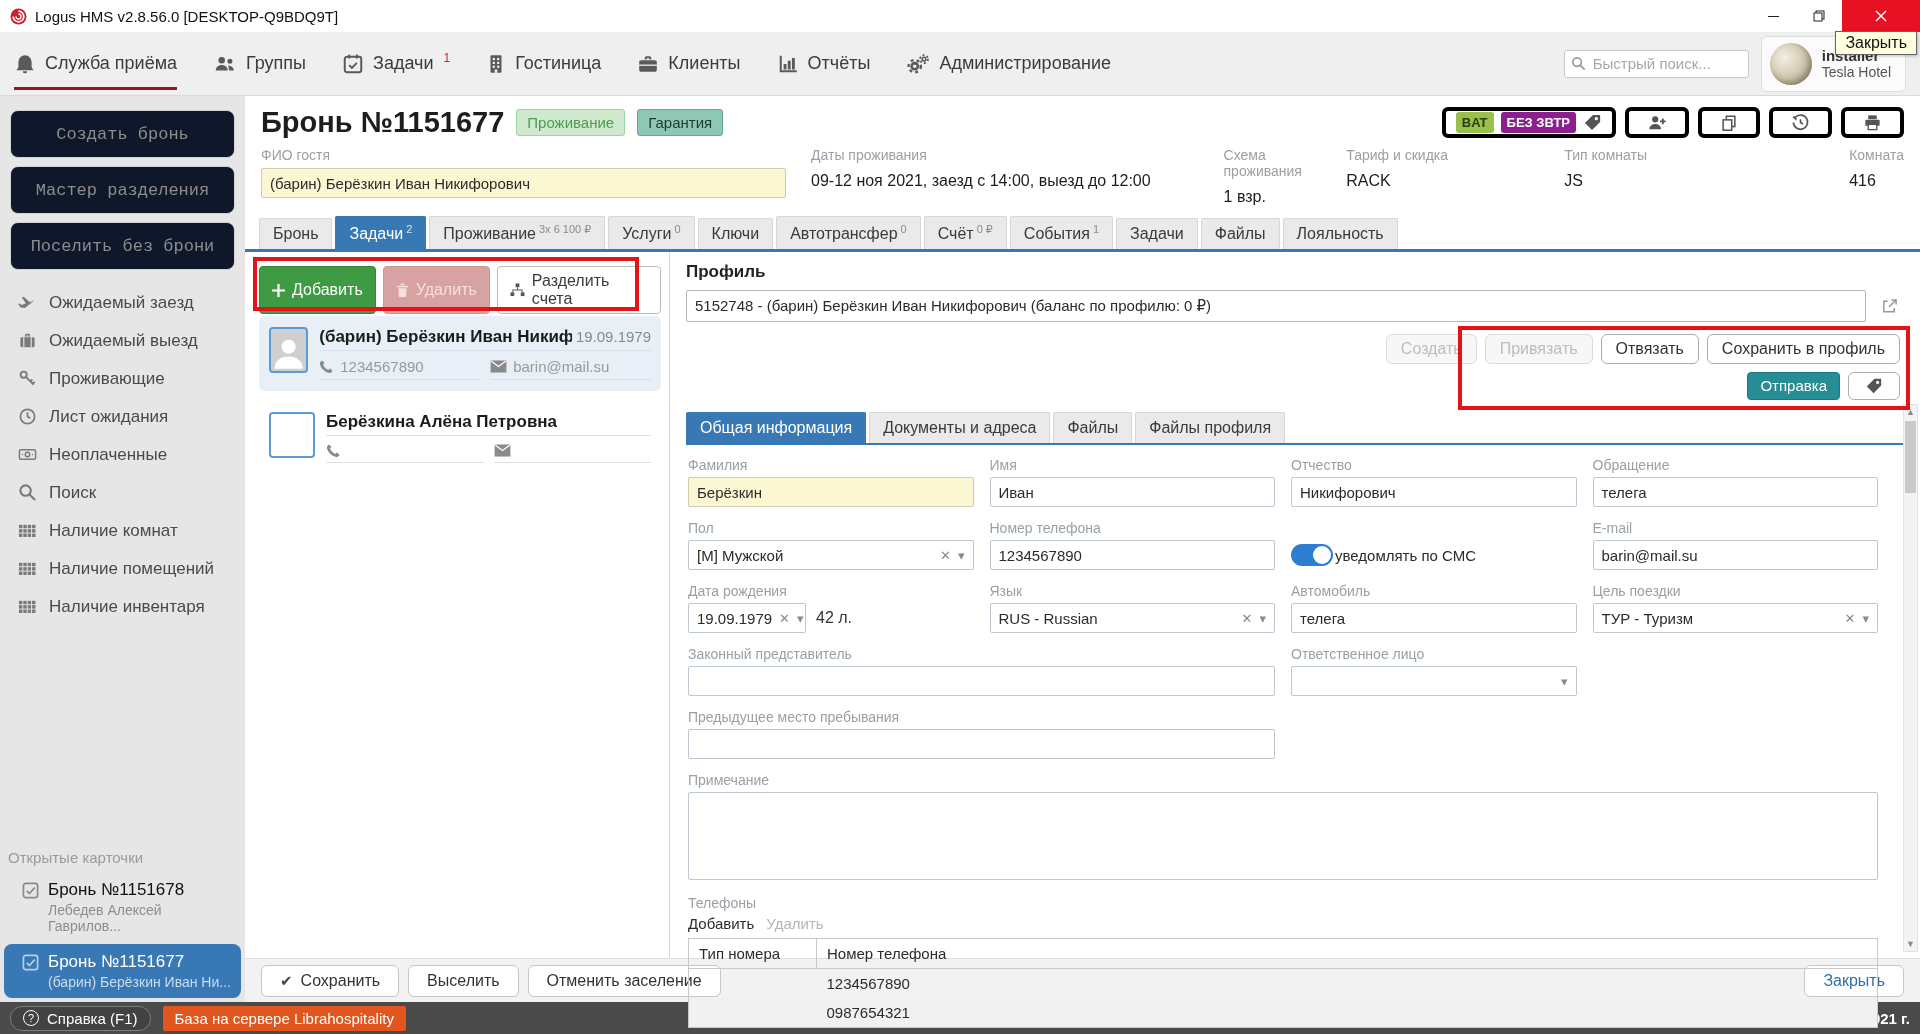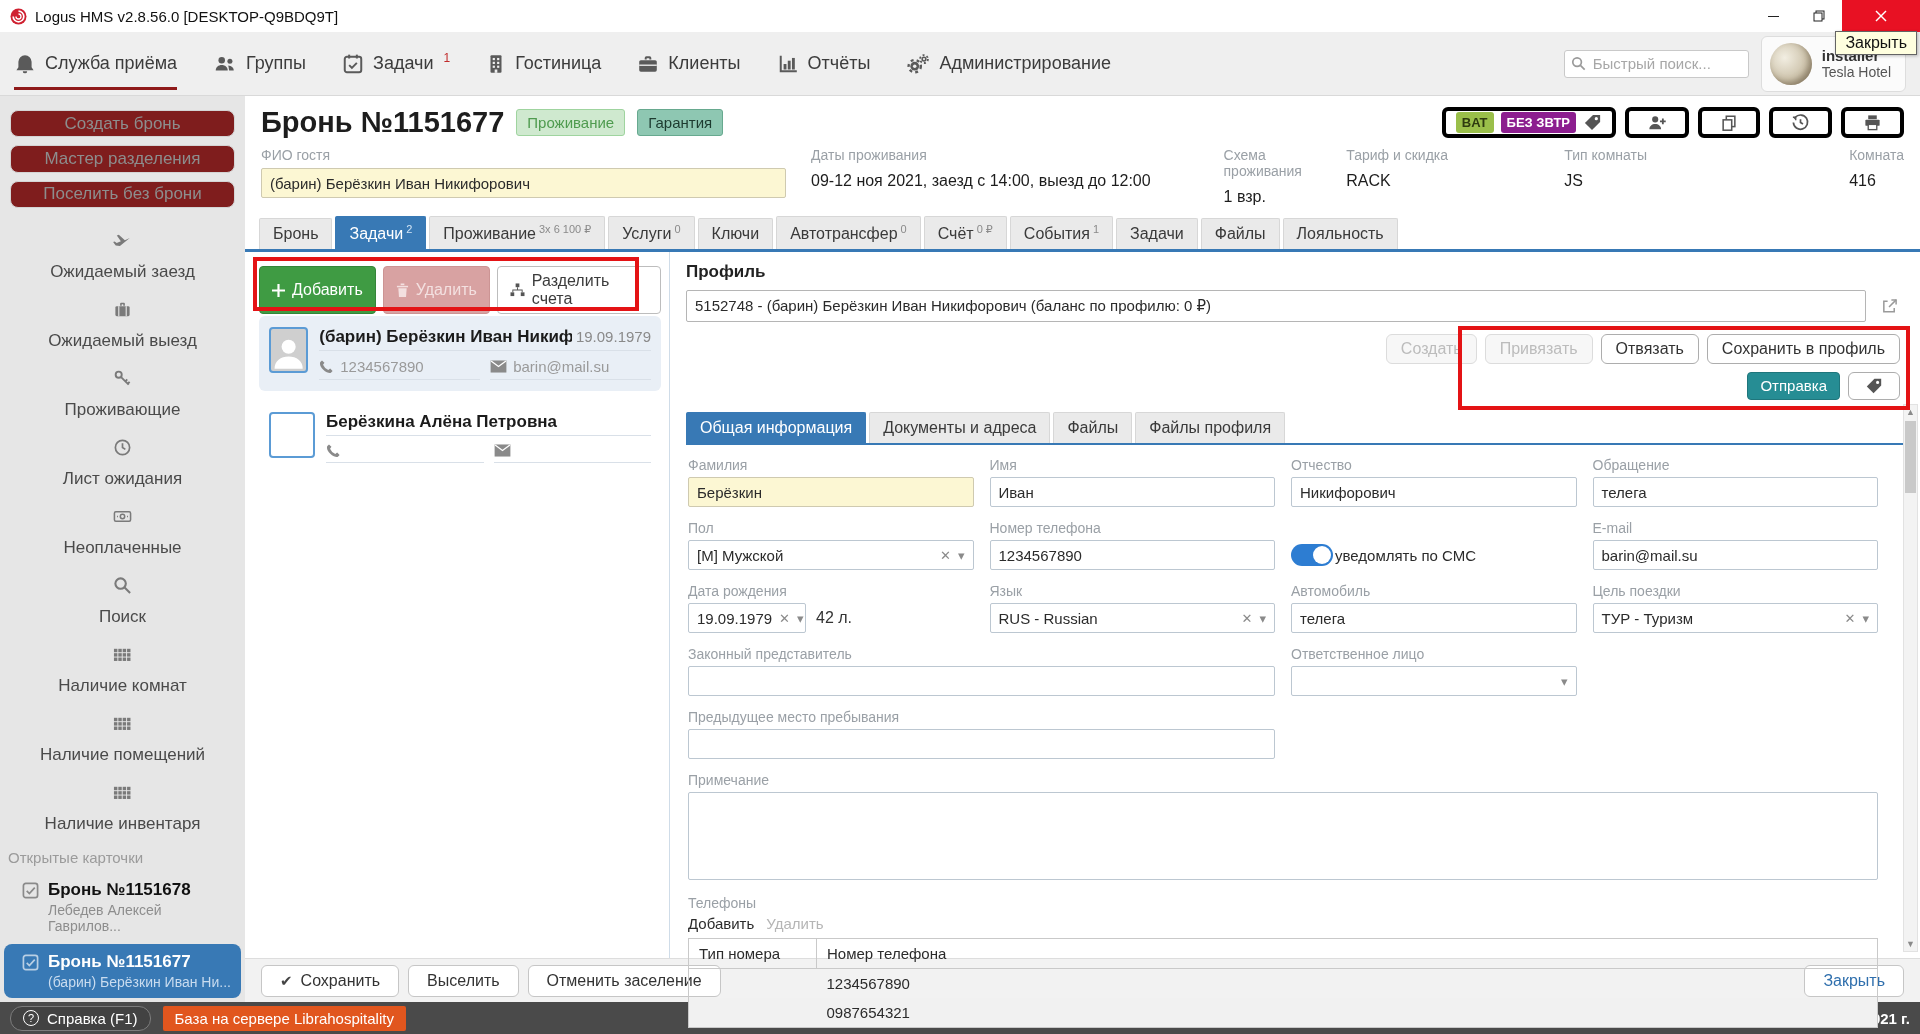--- a/index.html
+++ b/index.html
@@ -30,29 +30,29 @@
   .user-box { display:flex; align-items:center; gap:10px; background:#fbfbfb; border:1px solid #ddd; border-radius:6px; padding:5px 14px 5px 8px; height:56px; }
   .avatar { width:42px; height:42px; border-radius:50%; background:radial-gradient(circle at 35% 35%, #f2eee2, #cfc5ae 55%, #9d9078); box-shadow:inset -3px -3px 6px rgba(90,75,50,.45); }
   .user-name { font-size:15px; font-weight:bold; color:#333; }
   .user-hotel { font-size:14px; color:#555; }
 
   
   .body-row { display:flex; flex:1 1 auto; min-height:0; }
 
   
   .sidebar { width:245px; flex:0 0 245px; background:#e6e6e6; display:flex; flex-direction:column; padding-top:10px; }
-  .side-btn { margin:4px 10px; height:48px; background:#7f1d1d; border:1px solid #d4d4d4; border-radius:8px; color:#8d8d8d; font-size:17px; display:flex; align-items:center; justify-content:center; cursor:pointer; }
+  .side-btn { margin:4px 10px; height:48px; background:#0f172a; border:1px solid #d4d4d4; border-radius:8px; color:#8d8d8d; font-size:17px; display:flex; align-items:center; justify-content:center; cursor:pointer;font-family:Liberation Mono, monospace; }
   .side-menu { margin-top:10px; }
-  .side-item { display:flex; align-items:center; gap:12px; padding:9px 18px; font-size:17px; color:#4a4a4a; cursor:pointer;flex-direction:column; }
+  .side-item { display:flex; align-items:flex-start; gap:12px; padding:9px 18px; font-size:17px; color:#4a4a4a; cursor:pointer; }
   .side-item svg { color:#7a7a7a; flex:0 0 auto; }
   .side-spacer { flex:1 1 auto; }
   .open-cards-title { color:#9b9b9b; font-size:15px; padding:6px 8px; }
   .open-card { display:flex; gap:9px; padding:8px 10px 8px 22px; align-items:flex-start; cursor:pointer; }
   .open-card .cb { margin-top:2px; color:#8a8a8a; }
-  .oc-title { font-size:17px; font-weight:bold; color:#111; }
+  .oc-title { font-size:17px; font-weight:normal; color:#111; }
   .oc-sub { font-size:14px; color:#8d8d8d; margin-top:2px; }
   .open-card.selected { background:#3879b5; border-radius:8px; margin:2px 4px 4px 4px; padding-left:18px; }
   .open-card.selected .oc-title { color:#fff; }
   .open-card.selected .oc-sub { color:#c9dcef; }
   .open-card.selected .cb { color:#b9cfe4; }
 
   
   .main { flex:1 1 auto; display:flex; flex-direction:column; min-width:0; background:#fff; }
   .page-header { display:flex; align-items:center; padding:10px 16px 4px 16px; }
   .page-title { font-size:29px; font-weight:bold; color:#1d1d1d; }

